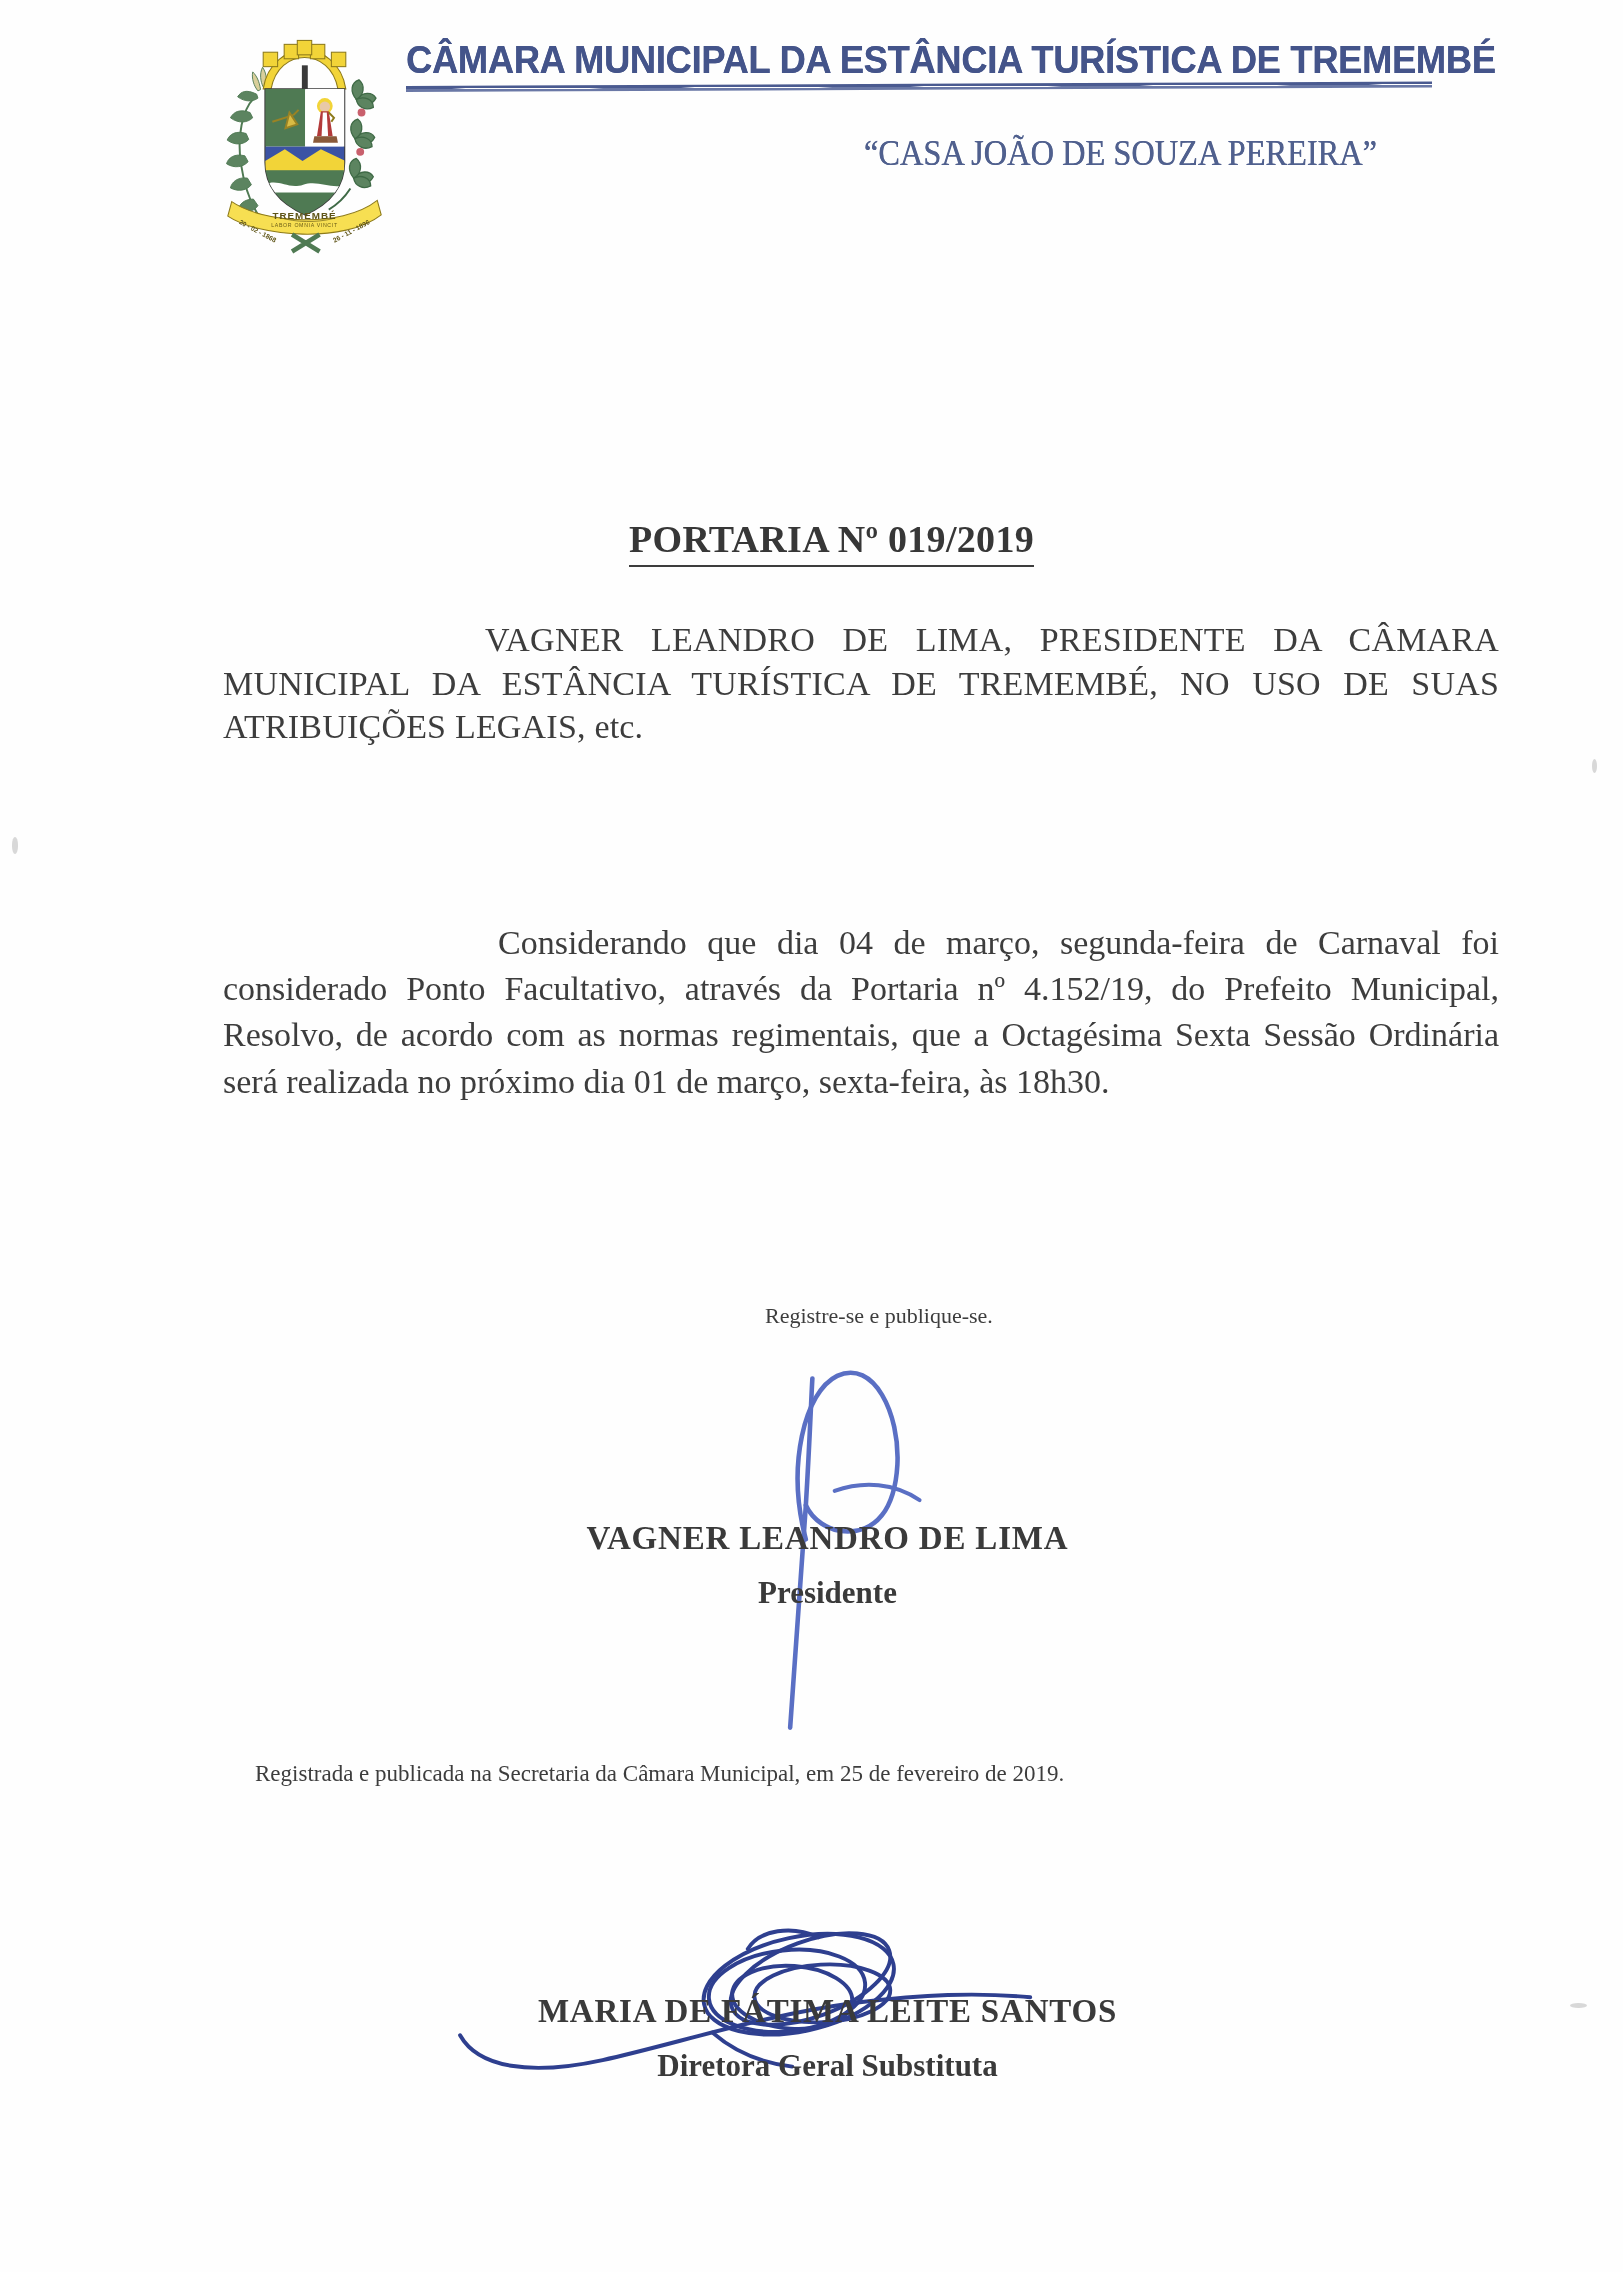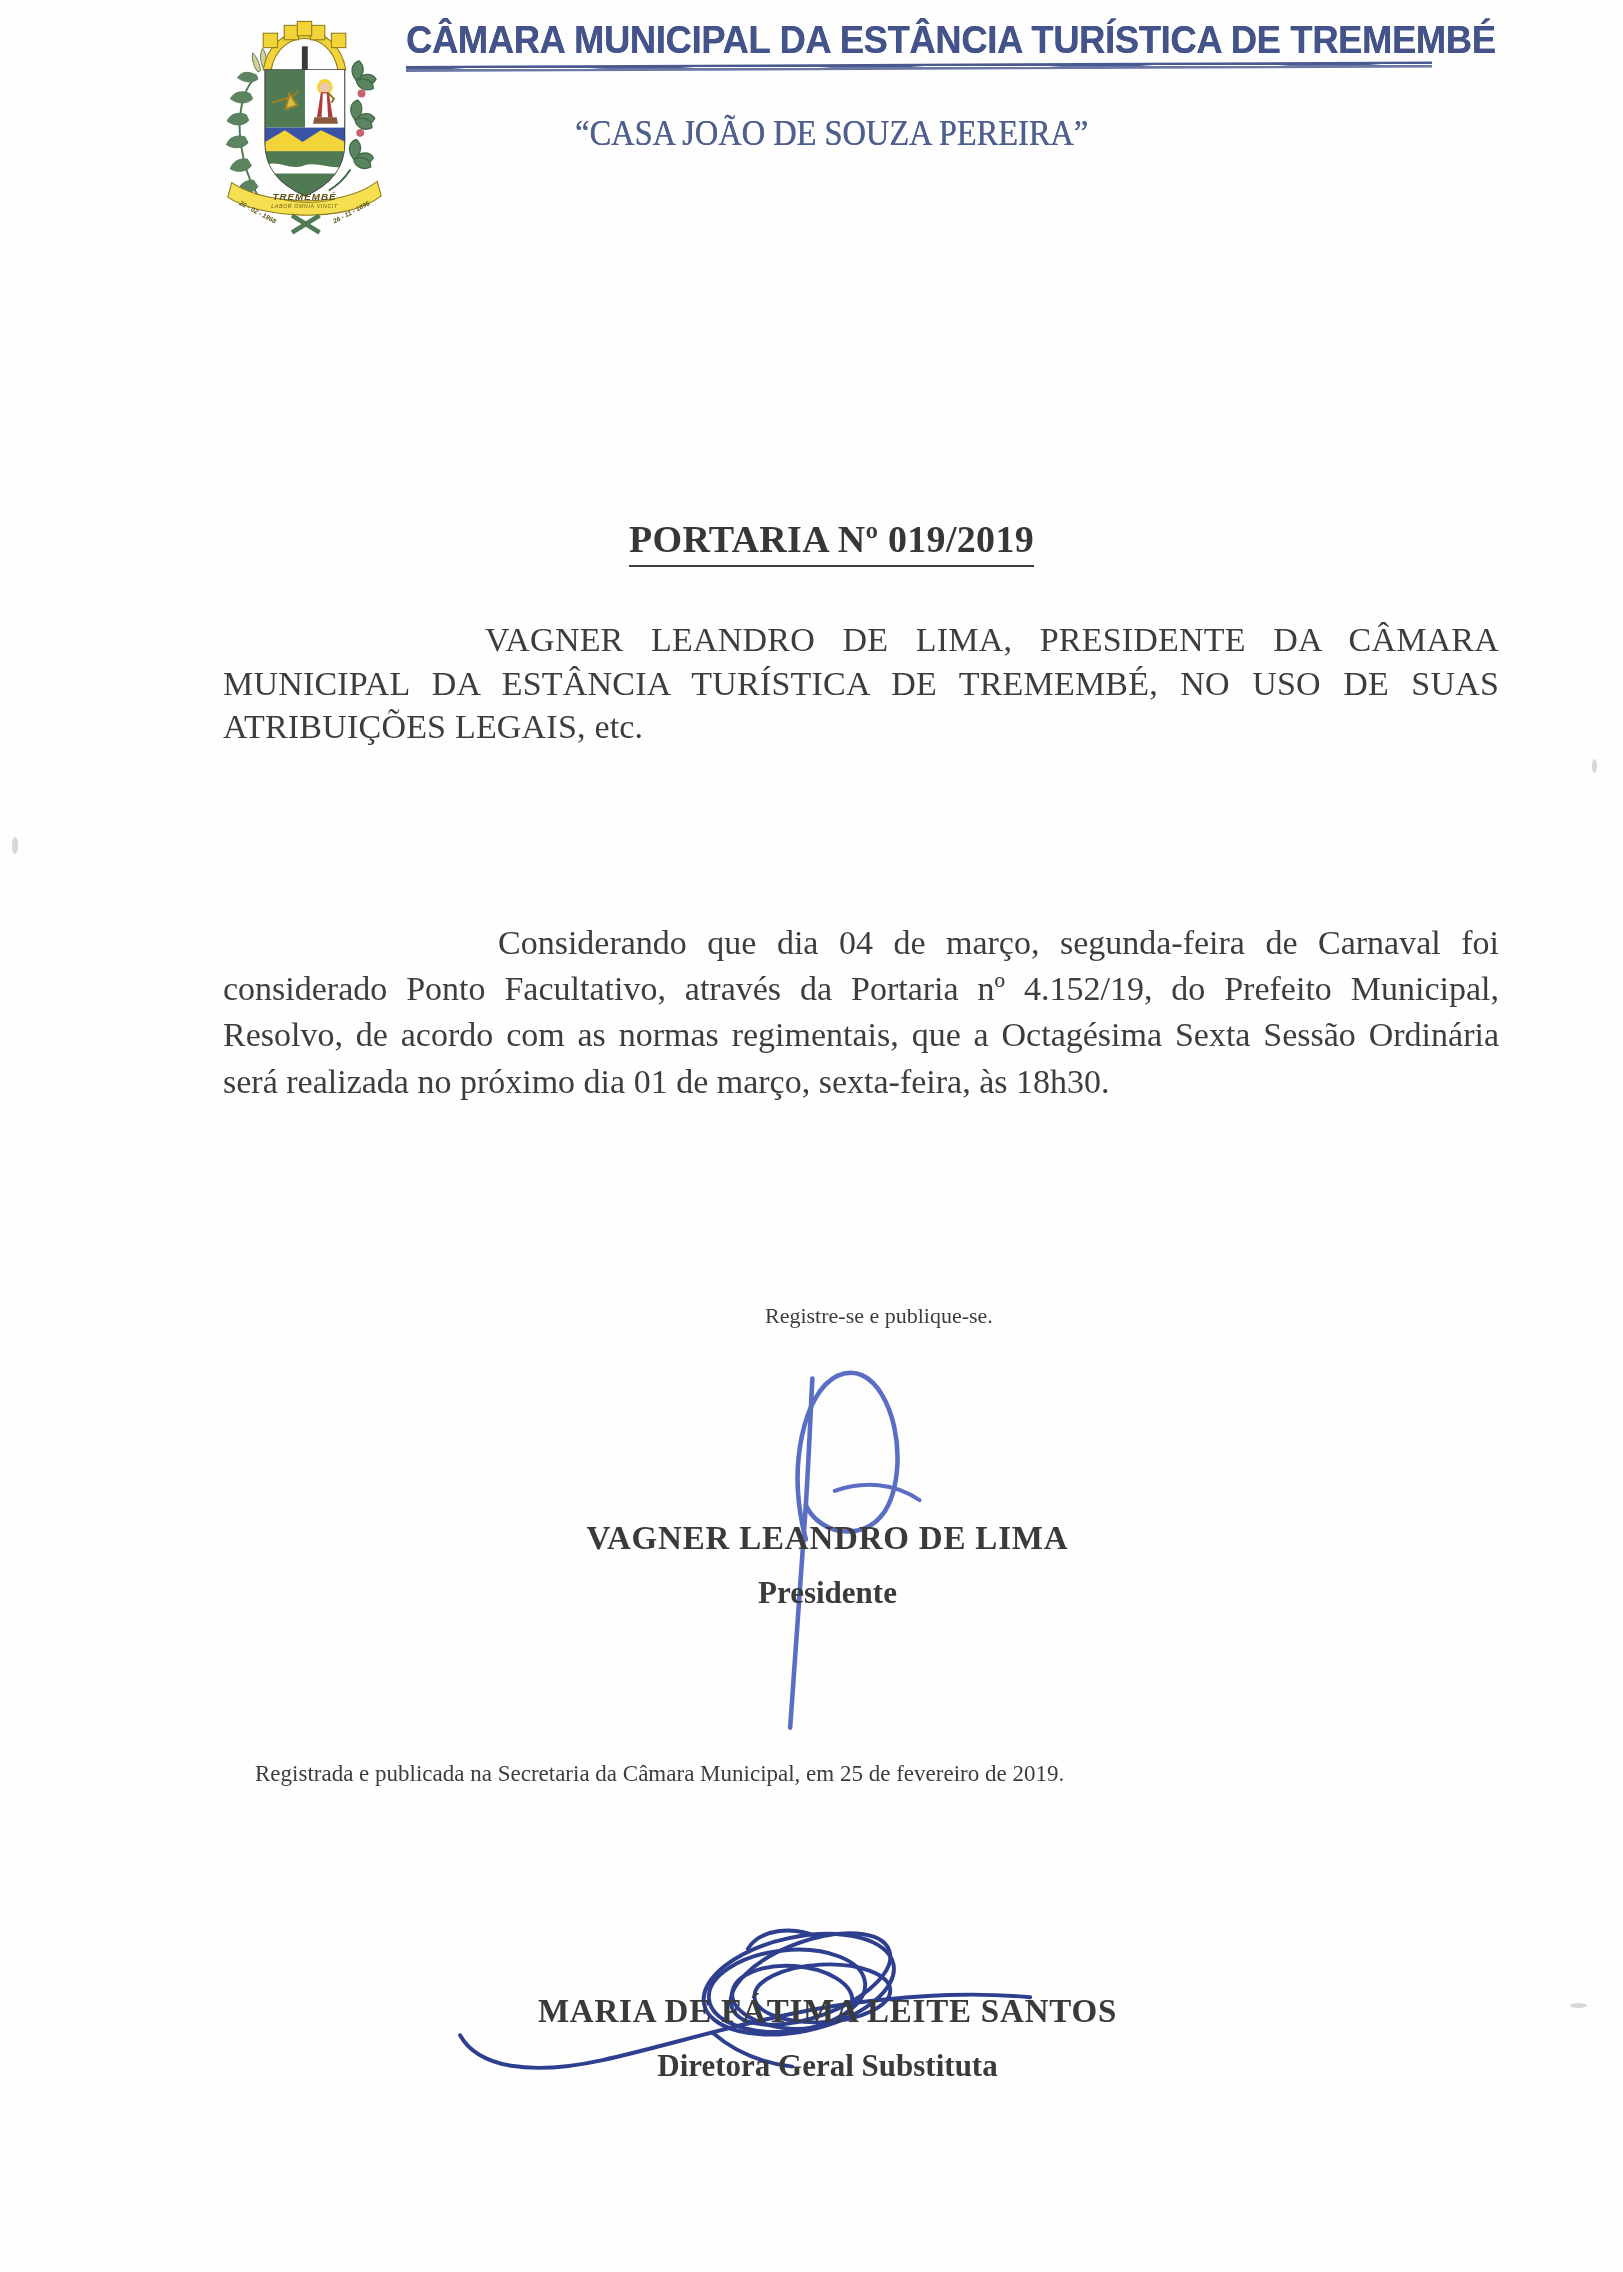--- a/index.html
+++ b/index.html
@@ -27,31 +27,31 @@
     position: absolute;
     top: 0;
     left: 0;
     width: 1623px;
     height: 275px;
   }
 
   .crest {
     position: absolute;
     left: 216px;
-    top: 7px;
+    top: 26px;
     width: 177px;
     height: 236px;
-    font-style: italic;
   }
 
   .header-text {
     position: absolute;
     left: 406px;
-    top: 20px;
+    top: 40px;
     width: 1060px;
+    text-align: right;
   }
 
   .org-title {
     font-family: "Liberation Sans Narrow", "Liberation Sans", sans-serif;
     font-weight: bold;
     font-size: 39px;
     letter-spacing: -0.3px;
     color: #44548a;
     white-space: nowrap;
     transform: scaleX(0.93);

